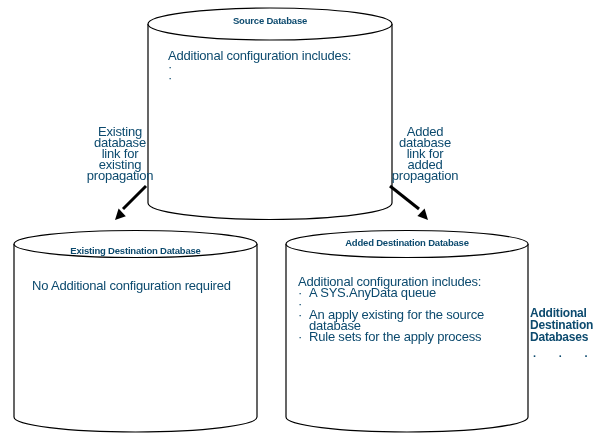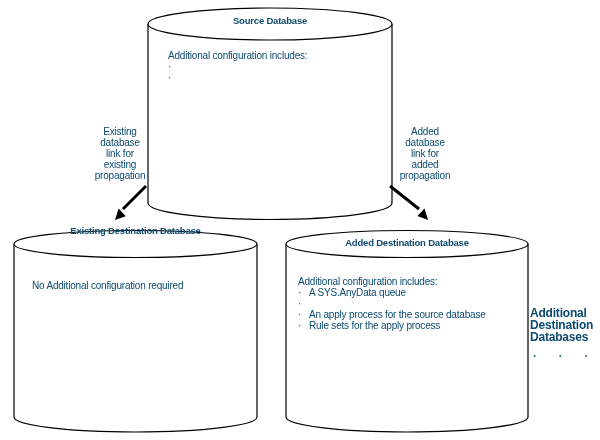--- a/index.html
+++ b/index.html
@@ -2,21 +2,21 @@
 <html><head>
 <meta charset="utf-8">
 <style>
   html,body{margin:0;padding:0;background:#ffffff;}
   #stage{
     position:relative;width:600px;height:440px;background:#ffffff;
     font-family:"Liberation Sans","DejaVu Sans",sans-serif;
     color:#0c4a6e;overflow:hidden;
   }
   #shapes{position:absolute;left:0;top:0;}
-  .txt{position:absolute;font-size:10px;line-height:11px;letter-spacing:-0.2px;}
+  .txt{position:absolute;font-size:13px;line-height:11px;letter-spacing:-0.2px;}
   .center{text-align:center;}
   .pre{white-space:pre-line;}
   .title{font-size:9.5px;font-weight:bold;}
   .bullet-row{display:flex;}
   .b-dot{flex:none;width:11px;}
   .b-text{white-space:pre-line;}
   .side-label{font-size:12px;line-height:12px;font-weight:bold;white-space:pre-line;}
   .dots{font-size:11px;font-weight:bold;word-spacing:20px;}
 </style>
 </head>
@@ -69,38 +69,38 @@
 link for
 existing
 propagation</div>
 
   <div class="txt center pre" style="left:375px;top:126px;width:100px;">Added
 database
 link for
 added
 propagation</div>
 
-  <div class="txt title center" style="left:14px;top:225px;width:243px;">Existing Destination Database</div>
+  <div class="txt title center" style="left:14px;top:245px;width:243px;">Existing Destination Database</div>
 
   <div class="txt title center" style="left:286px;top:237px;width:242px;">Added Destination Database</div>
 
   <div class="txt" style="left:32px;top:280px;width:210px;">No Additional configuration required</div>
 
   <div class="txt" style="left:298px;top:276px;width:225px;">
     <div>Additional configuration includes:</div>
     <div class="bullet-row">
       <span class="b-dot">·</span>
       <span class="b-text">A SYS.AnyData queue</span>
     </div>
     <div class="bullet-row">
       <span class="b-dot">·</span>
     </div>
     <div class="bullet-row">
       <span class="b-dot">·</span>
-      <span class="b-text">An apply process for the source database</span>
+      <span class="b-text">An apply existing for the source database</span>
     </div>
     <div class="bullet-row">
       <span class="b-dot">·</span>
       <span class="b-text">Rule sets for the apply process</span>
     </div>
   </div>
 
   <div class="txt side-label" style="left:530px;top:307px;width:68px;">Additional
 Destination
 Databases</div>

